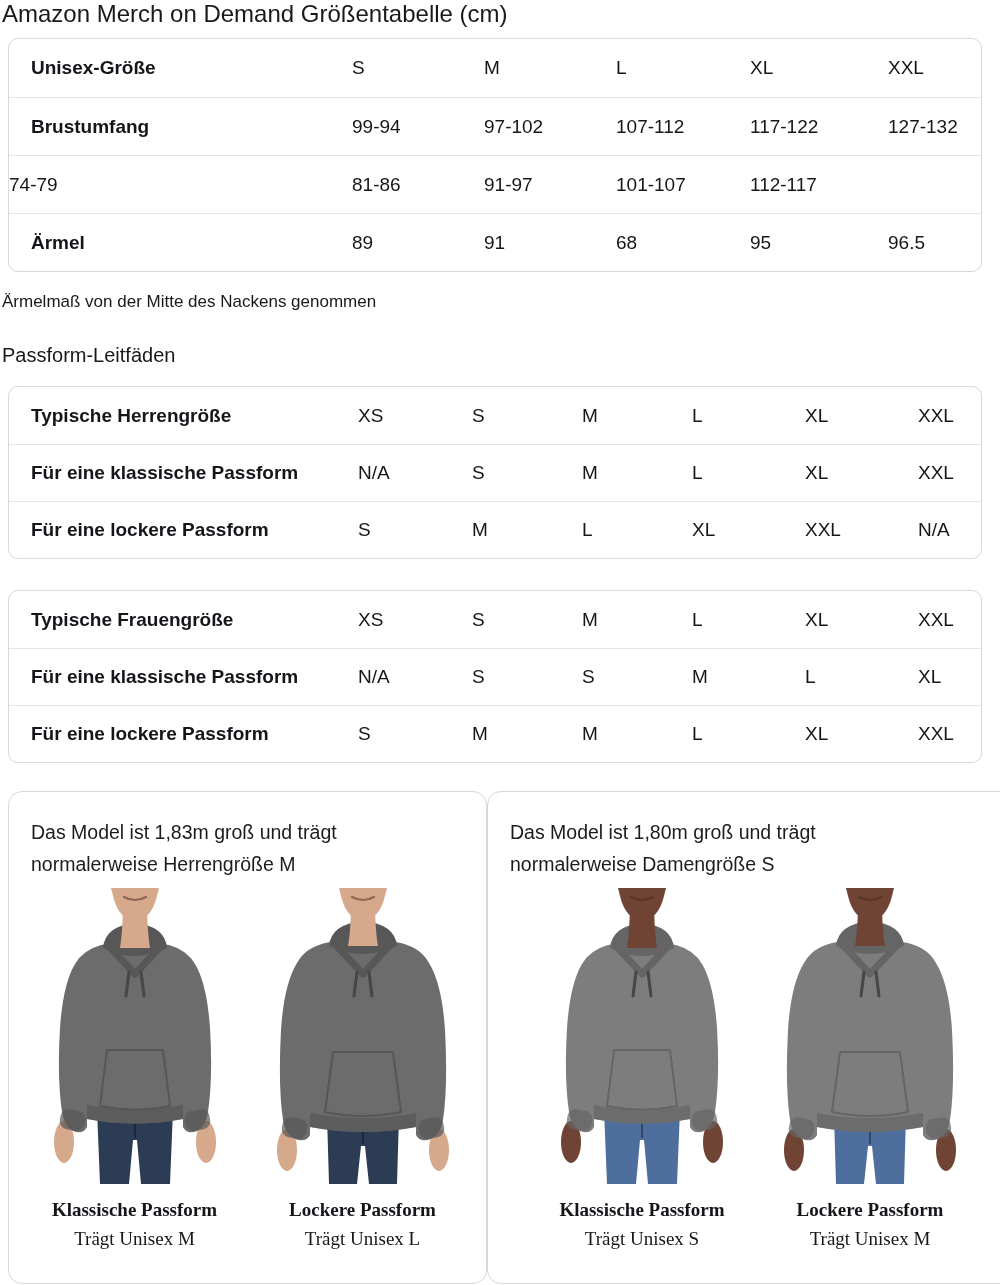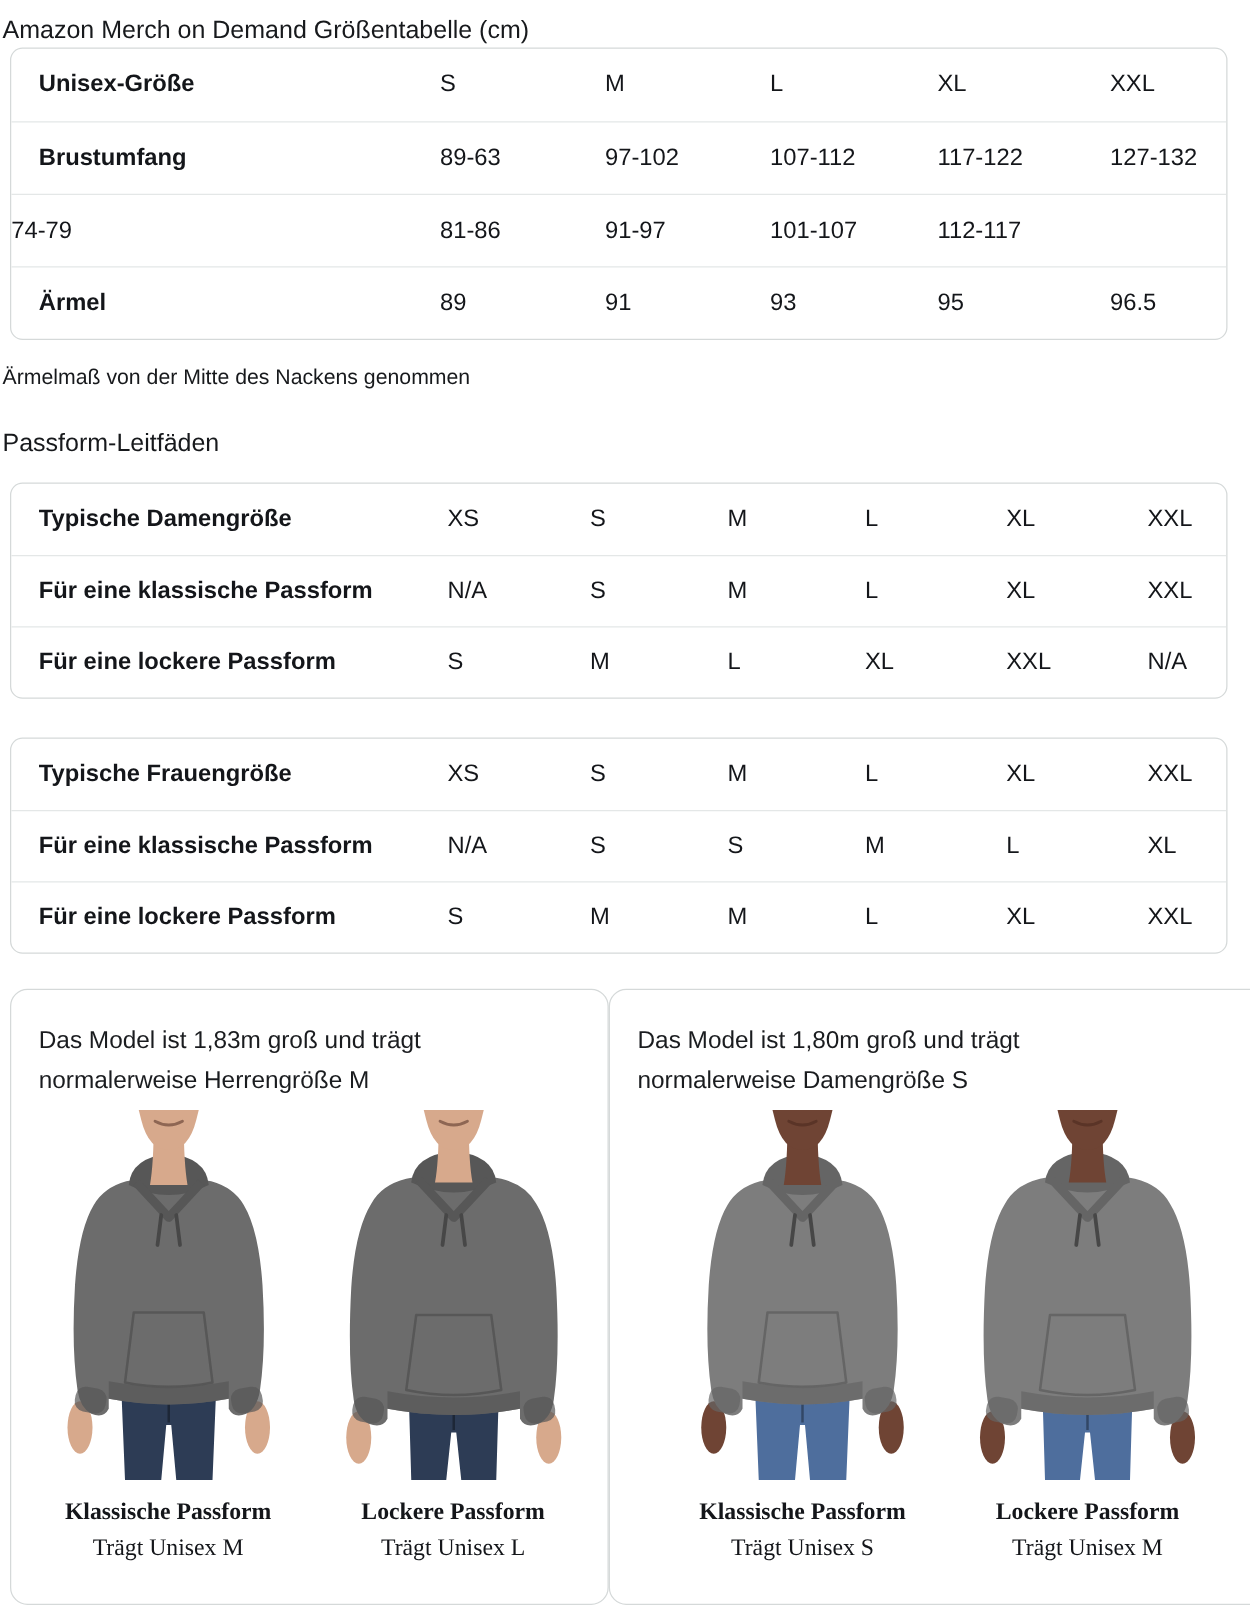--- a/index.html
+++ b/index.html
@@ -4,21 +4,21 @@
 <style>
   * { margin:0; padding:0; box-sizing:border-box; }
   html,body { background:#fff; }
   body {
     font-family: "Liberation Sans", "DejaVu Sans", sans-serif;
     color: var(--text, #14161a);
     width:1000px; height:1285px;
   }
   .page { position:relative; width:1000px; height:1285px; background:#fff; overflow:hidden; }
 
-  .page-title { position:absolute; left:2px; top:13px; font-size:20px; font-weight:400; color:#17191c; }
+  .page-title { position:absolute; left:2px; top:0; font-size:24px; font-weight:400; color:#17191c; }
 
   .tbl {
     position:absolute; left:8px; width:974px;
     border:1px solid var(--table-border,#d5d9d9);
     border-radius:10px; overflow:hidden; background:#fff;
   }
   .tbl .row { display:grid; align-items:center; }
   .tbl .row + .row { border-top:1px solid var(--row-divider,#e4e7e7); }
   .tbl .lbl { padding-left:22px; font-weight:700; font-size:19px; }
   .tbl .val { font-size:19px; }
@@ -104,50 +104,50 @@
     <div class="row">
       <div class="lbl">Unisex-Größe</div>
       <div class="val">S</div>
       <div class="val">M</div>
       <div class="val">L</div>
       <div class="val">XL</div>
       <div class="val">XXL</div>
     </div>
     <div class="row">
       <div class="lbl">Brustumfang</div>
-      <div class="val">89-63</div>
+      <div class="val">99-94</div>
       <div class="val">97-102</div>
       <div class="val">107-112</div>
       <div class="val">117-122</div>
       <div class="val">127-132</div>
     </div>
     <div class="row">
       <div class="val">74-79</div>
       <div class="val">81-86</div>
       <div class="val">91-97</div>
       <div class="val">101-107</div>
       <div class="val">112-117</div>
     </div>
     <div class="row">
       <div class="lbl">Ärmel</div>
       <div class="val">89</div>
       <div class="val">91</div>
-      <div class="val">93</div>
+      <div class="val">68</div>
       <div class="val">95</div>
       <div class="val">96.5</div>
     </div>
   </div>
 
   <div class="note">Ärmelmaß von der Mitte des Nackens genommen</div>
 
   <div class="section-heading">Passform-Leitfäden</div>
 
   <div class="tbl fit-tbl" id="table-men">
     <div class="row">
-      <div class="lbl">Typische Damengröße</div>
+      <div class="lbl">Typische Herrengröße</div>
       <div class="val">XS</div>
       <div class="val">S</div>
       <div class="val">M</div>
       <div class="val">L</div>
       <div class="val">XL</div>
       <div class="val">XXL</div>
     </div>
     <div class="row">
       <div class="lbl">Für eine klassische Passform</div>
       <div class="val">N/A</div>

